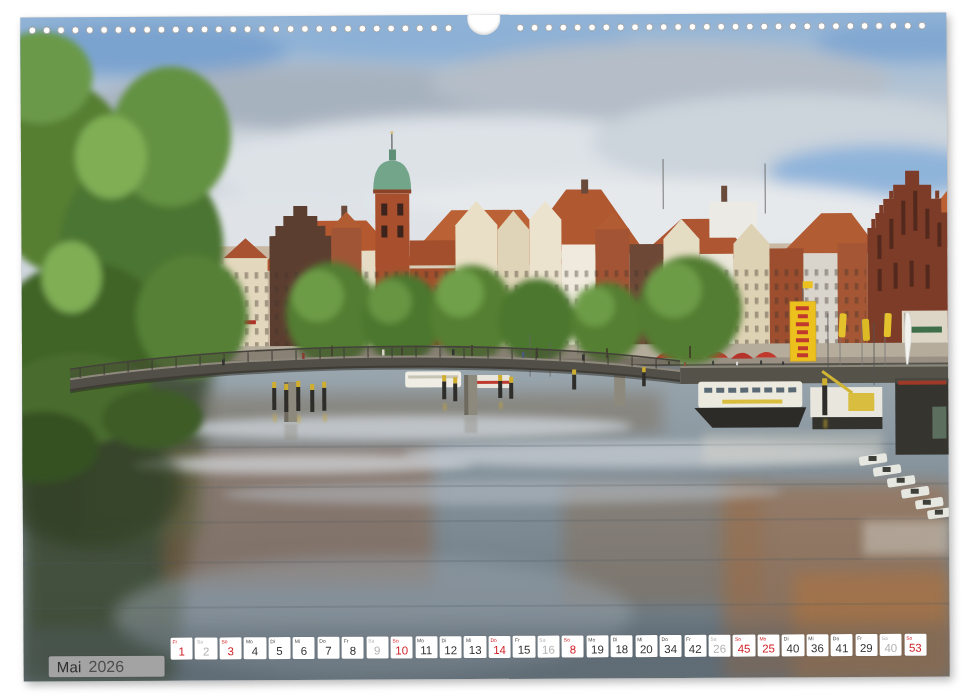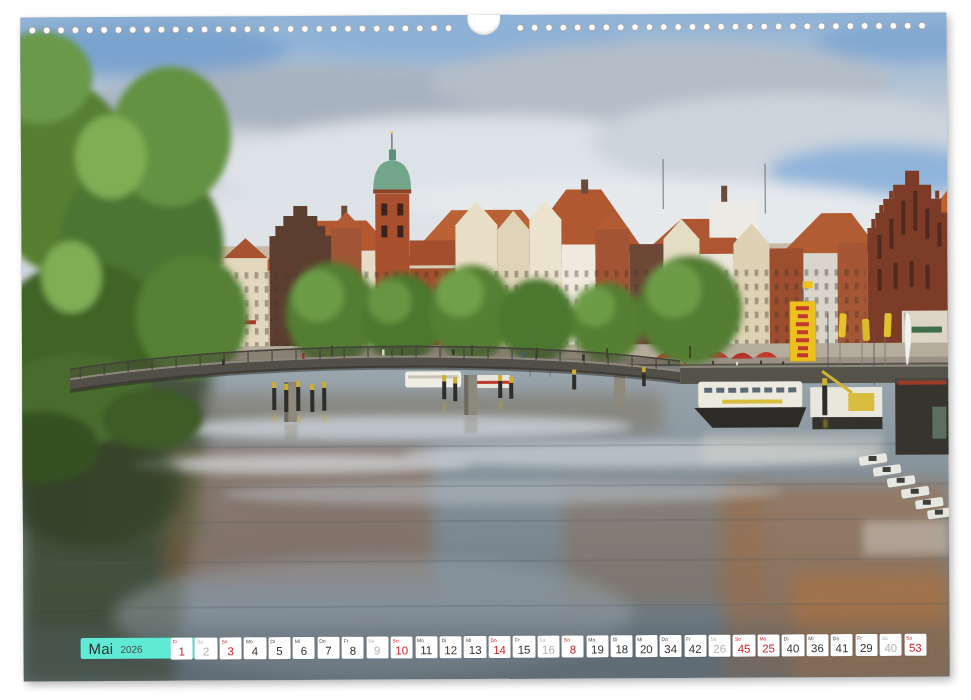--- a/index.html
+++ b/index.html
@@ -13,27 +13,26 @@
     box-shadow:3px 4px 8px rgba(0,0,0,.28), 0 0 1px rgba(0,0,0,.25);
   }
   .page svg{position:absolute;left:0;top:0;width:100%;height:100%;display:block;}
   .notch{
     position:absolute;left:447px;top:-13px;width:33px;height:33px;border-radius:50%;
     background:#ffffff;box-shadow:inset 0 -2px 3px rgba(0,0,0,.15);z-index:5;
   }
   
   .strip{position:absolute;left:0;top:620px;width:100%;height:26px;z-index:6;}
   .month-box{
-    position:absolute;left:25px;top:1px;width:116px;height:21px;background:#5eead4;
+    position:absolute;left:25px;top:19px;width:116px;height:21px;background:#a3a3a3;
     border-radius:2px;display:flex;align-items:center;padding-left:8px;box-sizing:border-box;
     box-shadow:0 0 1px rgba(0,0,0,.35);
-    margin-left:32px;
   }
   .month-box .month{font-size:15px;color:#2e2e2e;letter-spacing:.2px;}
-  .month-box .year{font-size:10px;color:#4e4e4e;margin-left:7px;padding-top:1px;}
+  .month-box .year{font-size:16px;color:#4e4e4e;margin-left:7px;padding-top:1px;}
   .cells{position:absolute;left:147px;top:1px;width:756px;display:flex;justify-content:space-between;}
   .day-cell{
     position:relative;width:22.2px;height:22px;background:#fff;border-radius:1.5px;
     box-shadow:0 0 1px rgba(0,0,0,.3);flex:0 0 auto;
   }
   .day-cell .wd{position:absolute;top:1.5px;left:2px;font-size:5px;line-height:1;color:#4a4a4a;}
   .day-cell .num{position:absolute;left:0;right:0;bottom:2px;text-align:center;font-size:11.5px;line-height:1;color:#333;}
   .day-cell.saturday .wd,.day-cell.saturday .num{color:#b2b2b2;}
   .day-cell.sunday .wd,.day-cell.sunday .num,
   .day-cell.holiday .wd,.day-cell.holiday .num{color:#d0232a;}

